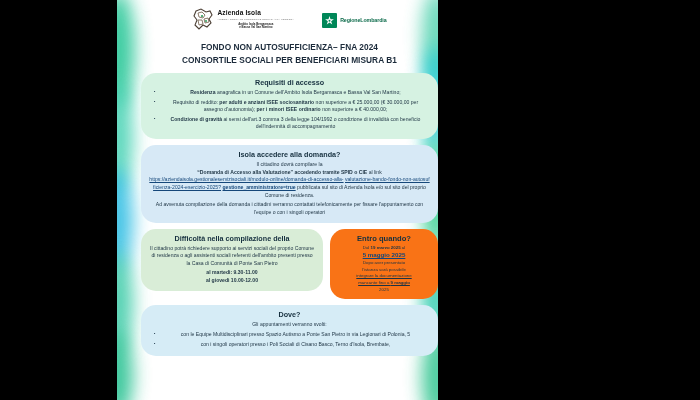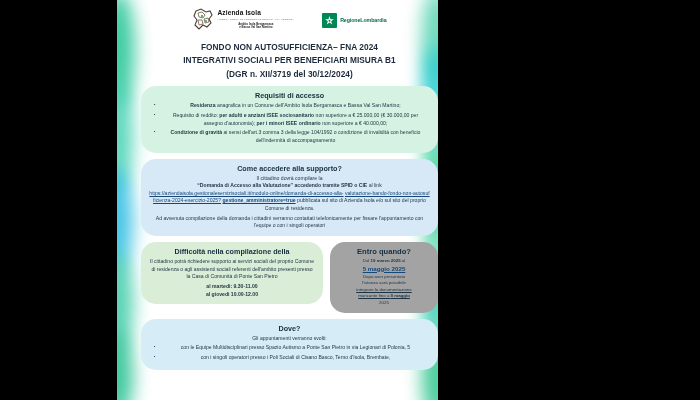--- a/index.html
+++ b/index.html
@@ -126,21 +126,21 @@
 
   
   .card {
     border-radius: 15px;
     padding: 5px 8px 6px 8px;
     box-sizing: border-box;
   }
   .card-green  { background: #d6f2e2; }
   .card-blue   { background: #d7e9f6; }
   .card-green2 { background: #d9edd7; }
-  .card-blue2  { background: #a3a3a3; }
+  .card-blue2  { background: #f97316; }
   .card-blue3  { background: #d6ecf6; }
 
   .card-h {
     text-align: center;
     font-weight: bold;
     color: #16303f;
     font-size: 7.2px;
     margin-bottom: 2px;
   }
   .card-h-lg {
@@ -254,41 +254,40 @@
               <path d="M6 1.2 L7.1 4.6 L10.8 4.6 L7.8 6.8 L9 10.3 L6 8.1 L3 10.3 L4.2 6.8 L1.2 4.6 L4.9 4.6 Z" fill="#ffffff"></path>
               <circle cx="6" cy="6.2" r="1.05" fill="#008758"></circle>
             </svg>
           </div>
           <div class="rl-text">RegioneLombardia</div>
         </div>
       </div>
 
       <div class="main-title">
         <div>FONDO NON AUTOSUFFICIENZA– FNA 2024</div>
-        <div>INTEGRATIVI SOCIALI PER BENEFICIARI MISURA B1</div>
-        <div>(DGR n. XII/3719 del 30/12/2024)</div>
+        <div>CONSORTILE SOCIALI PER BENEFICIARI MISURA B1</div>
       </div>
 
       <div class="card card-green req-card">
         <div class="card-h">Requisiti di accesso</div>
         <ul class="blist">
           <li>
             <b>Residenza</b><span> anagrafica in un Comune dell'Ambito Isola Bergamasca e Bassa Val San Martino;</span>
           </li>
           <li>
             <span>Requisito di reddito: </span><b>per adulti e anziani ISEE sociosanitario</b><span> non superiore a € 25.000,00 (€ 30.000,00 per assegno d'autonomia); </span><b>per i minori ISEE ordinario</b><span> non superiore a € 40.000,00;</span>
           </li>
           <li>
             <b>Condizione di gravità</b><span> ai sensi dell'art.3 comma 3 della legge 104/1992 o condizione di invalidità con beneficio dell'indennità di accompagnamento</span>
           </li>
         </ul>
       </div>
 
       <div class="card card-blue come-card">
-        <div class="card-h">Come accedere alla supporto?</div>
+        <div class="card-h">Isola accedere alla domanda?</div>
         <div class="body-txt">
           <div>Il cittadino dovrà compilare la</div>
           <div>
             <b>“Domanda di Accesso alla Valutazione” accedendo tramite SPID o CIE </b><span>al link</span>
           </div>
           <div>
             <span class="link">https://aziendaisola.gestionaleservizisociali.it/modulo-online/domanda-di-accesso-alla-</span>
             <span class="link">valutazione-bando-fondo-non-autosufficienza-2024-esercizio-2025?</span>
             <b class="link">gestione_amministratore=true</b><span> pubblicata sul sito di Azienda Isola e/o sul sito del proprio Comune di residenza.</span>
           </div>

